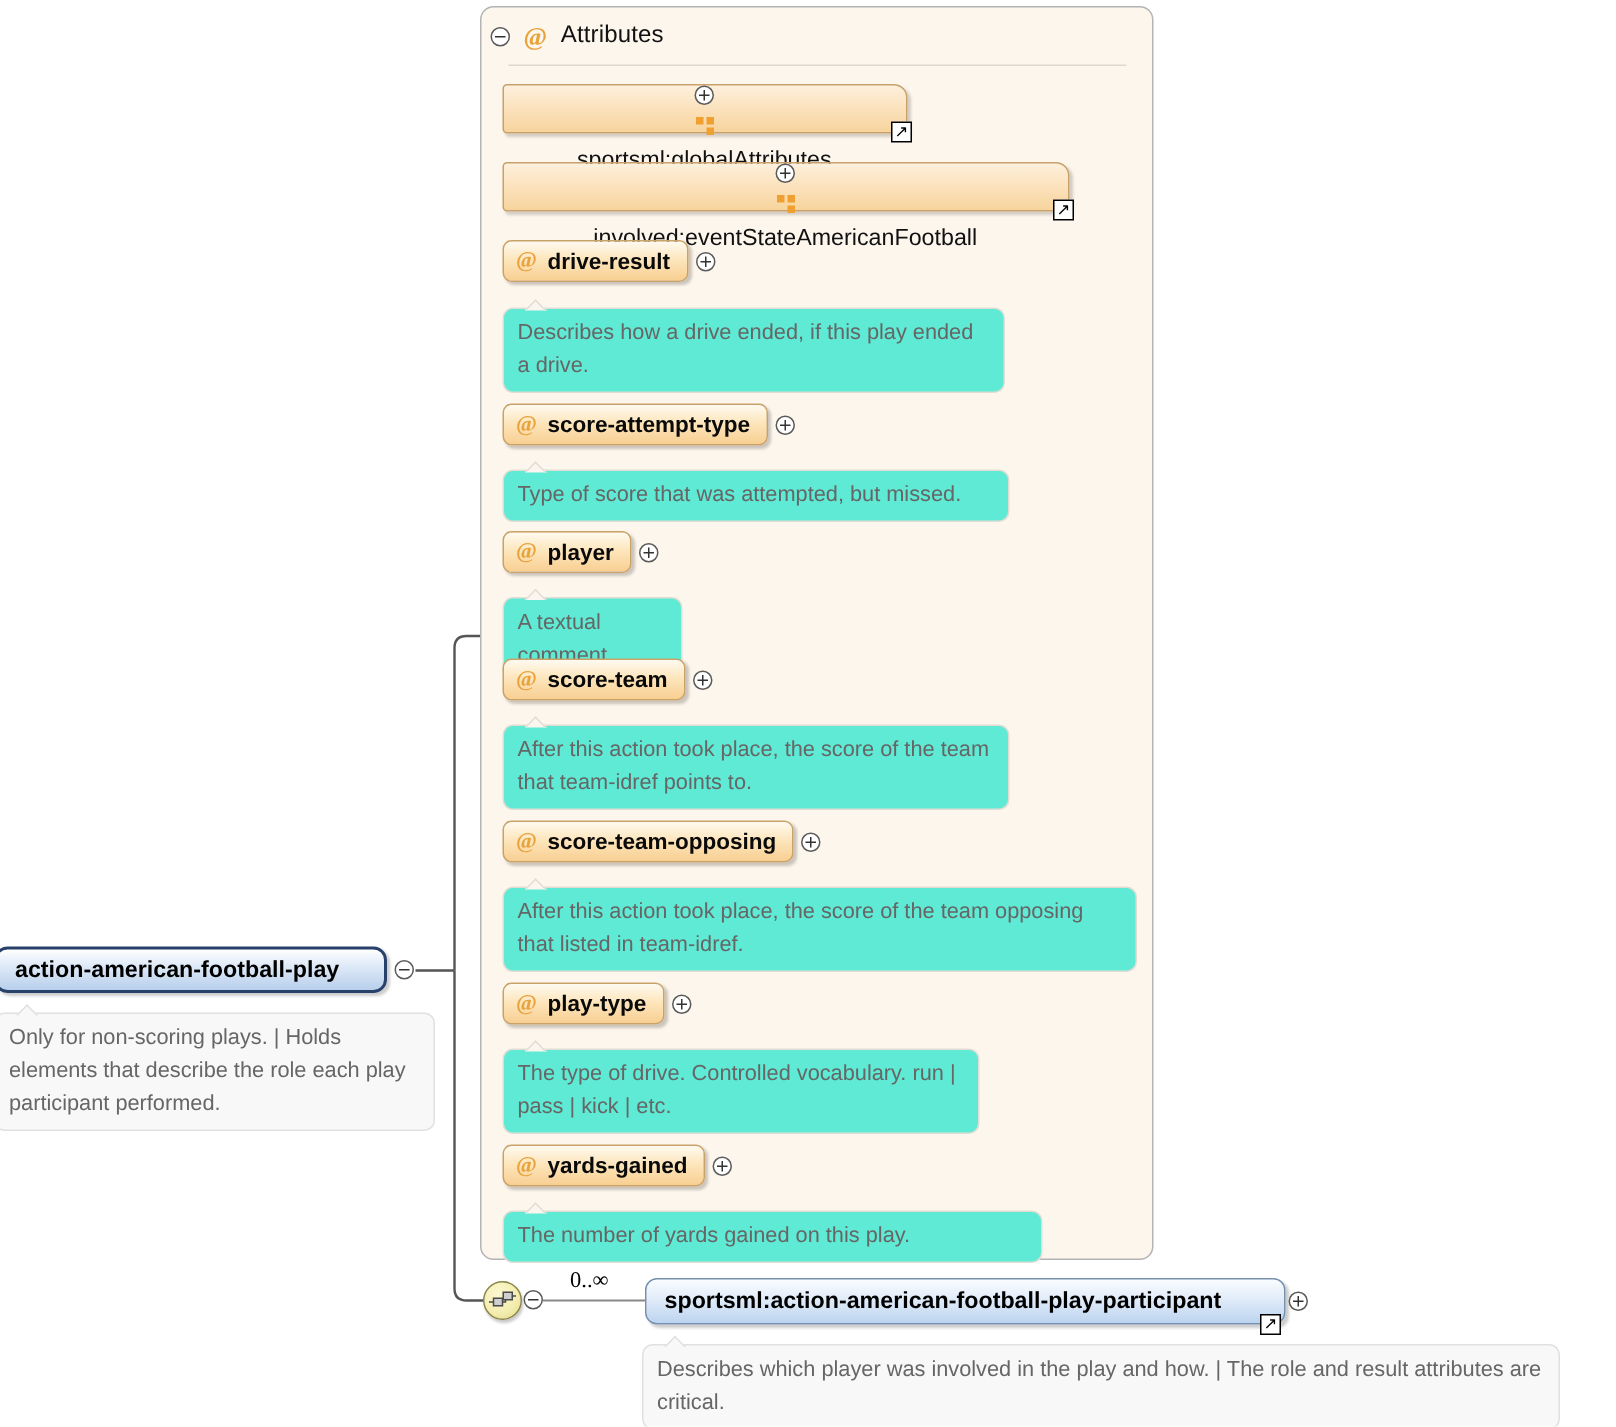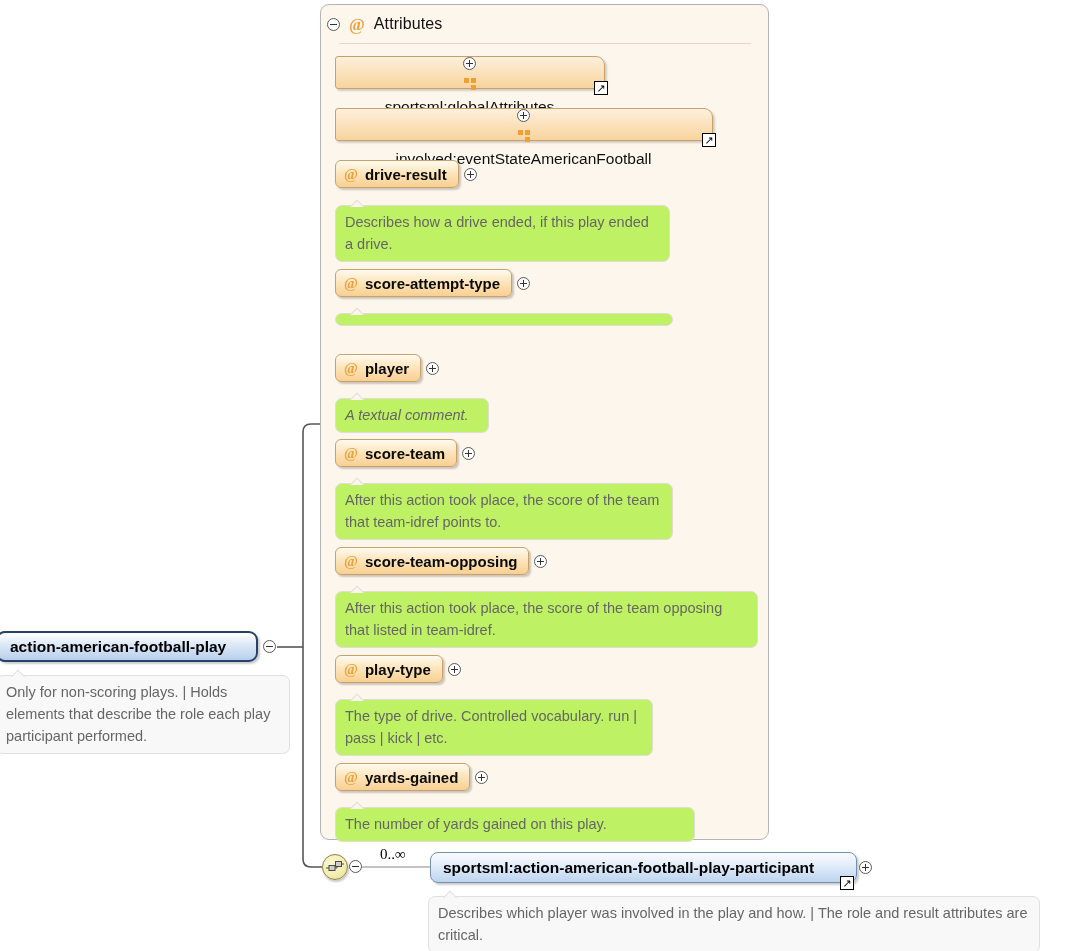--- a/index.html
+++ b/index.html
@@ -174,21 +174,21 @@
   .attr-box .label {
     font-size: 15px;
     font-weight: bold;
     color: #0a0a0a;
     white-space: nowrap;
   }
 
   
   .doc {
     position: absolute;
-    background: #bef264;
+    background: #5eead4;
     border: 1px solid #e2ddd4;
     border-radius: 7px;
     color: #666;
     font-size: 14.5px;
     line-height: 22px;
     padding: 5px 9px 6px 9px;
     box-sizing: border-box;
   }
   .doc .tail {
     position: absolute;
@@ -314,30 +314,31 @@
 
     <div class="attr-row" style="left:14px; top:264px;">
       <div class="attr-box">
         <span class="at-glyph" style="font-size:15px;">@</span>
         <span class="label">score-attempt-type</span>
       </div>
       <div class="toggle plus"></div>
     </div>
     <div class="doc" style="left:14px; top:308px; width:338px;">
       <span class="tail"></span>
+      <span>Type of score that was attempted, but missed.</span>
     </div>
 
     <div class="attr-row" style="left:14px; top:349px;">
       <div class="attr-box">
         <span class="at-glyph" style="font-size:15px;">@</span>
         <span class="label">player</span>
       </div>
       <div class="toggle plus"></div>
     </div>
-    <div class="doc" style="left:14px; top:393px; width:154px;font-style:italic;">
+    <div class="doc" style="left:14px; top:393px; width:120px;">
       <span class="tail"></span>
       <span>A textual comment.</span>
     </div>
 
     <div class="attr-row" style="left:14px; top:434px;">
       <div class="attr-box">
         <span class="at-glyph" style="font-size:15px;">@</span>
         <span class="label">score-team</span>
       </div>
       <div class="toggle plus"></div>

